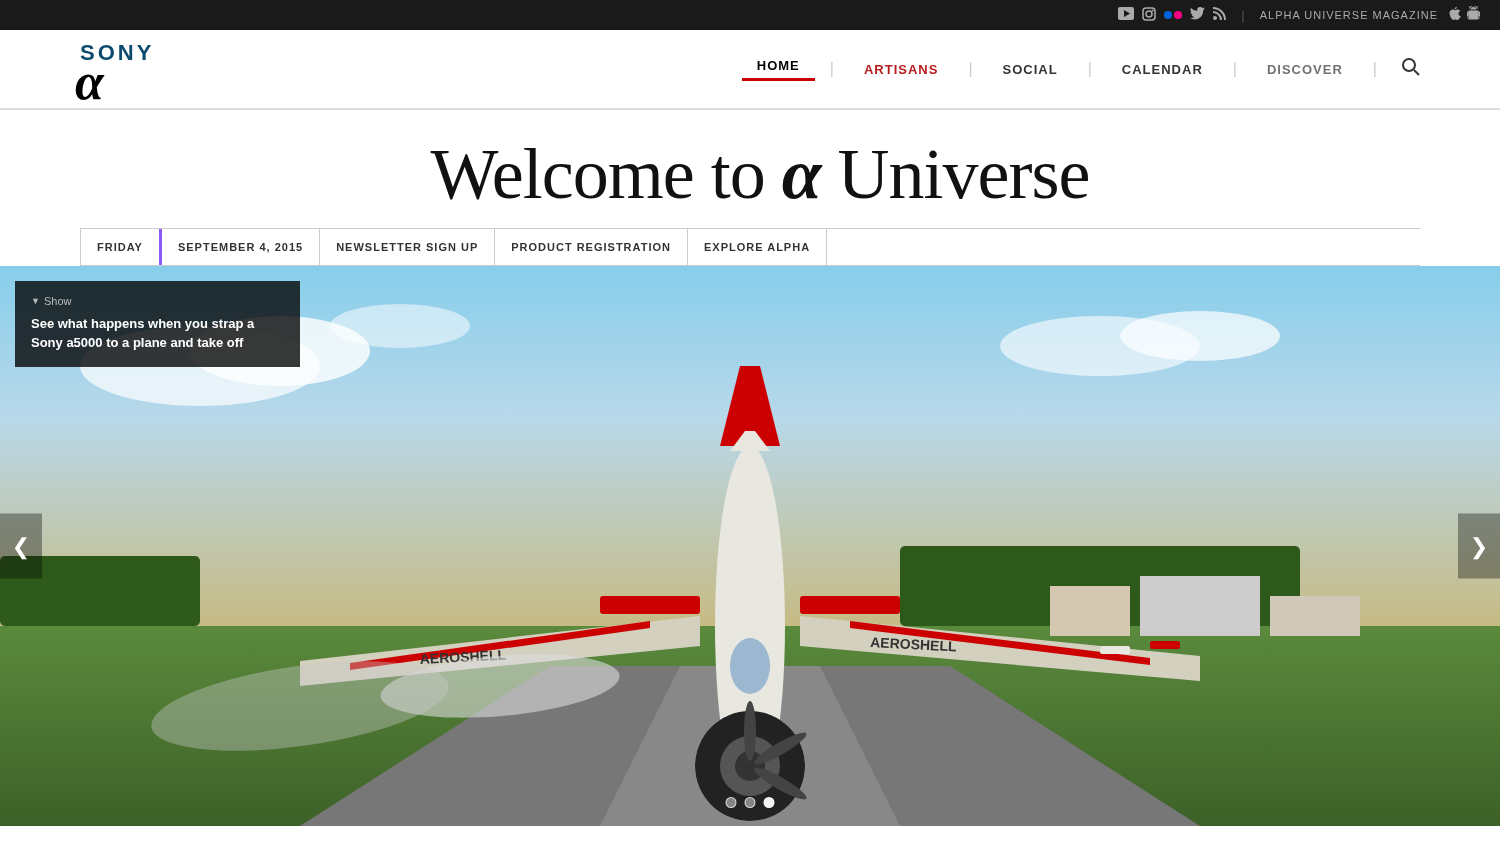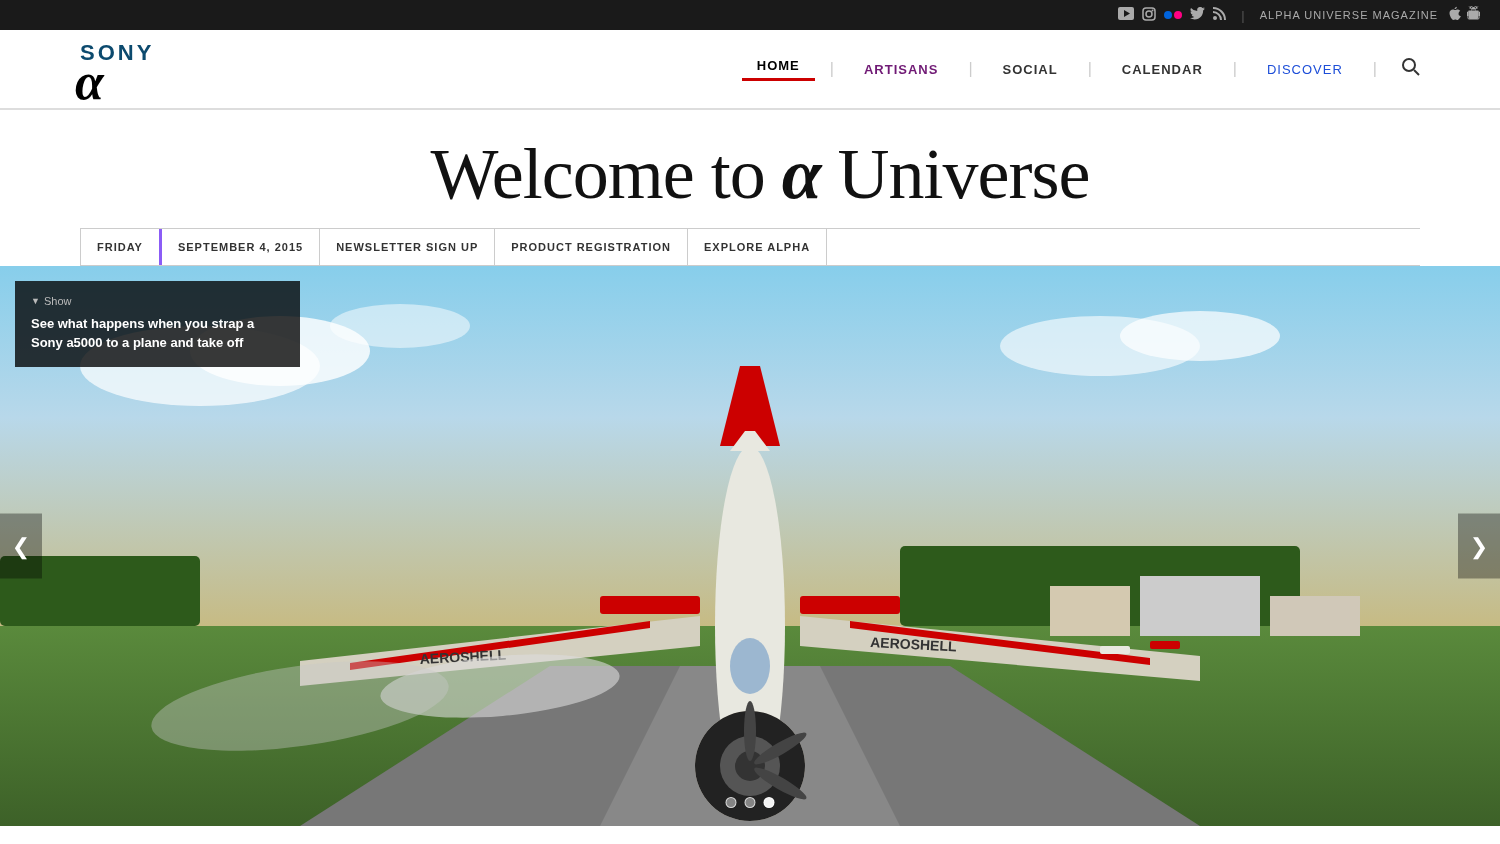--- a/index.html
+++ b/index.html
@@ -270,27 +270,27 @@
     <div style="font-size:22px; font-weight:900; letter-spacing:3px; color:#0c4a6e; font-family: Arial, sans-serif;">SONY</div>
   </div>
 
   <div style="position:absolute; bottom:0; left:75px; display:flex; align-items:flex-end; height:80px;">
     <span style="font-size:52px; font-weight:900; font-style:italic; color:#000; font-family: Georgia, serif; line-height:1;">α</span>
   </div>
 
   <div id="nav" style="margin-left:auto; display:flex; align-items:center;">
     <span class="nav-item active" style="color:#000; font-size:13px; font-weight:bold; letter-spacing:1px; text-transform:uppercase; padding:0 15px; border-bottom:3px solid #cc0000; padding-bottom:5px;">HOME</span>
     <span class="nav-separator" style="color:#ccc;">|</span>
-    <span class="nav-item" style="color:#701a75; font-size:13px; font-weight:bold; letter-spacing:1px; text-transform:uppercase; padding:0 15px; cursor:pointer;">ARTISANS</span>
+    <span class="nav-item" style="color:#b91c1c; font-size:13px; font-weight:bold; letter-spacing:1px; text-transform:uppercase; padding:0 15px; cursor:pointer;">ARTISANS</span>
     <span class="nav-separator" style="color:#ccc;">|</span>
     <span class="nav-item" style="color:#333; font-size:13px; font-weight:bold; letter-spacing:1px; text-transform:uppercase; padding:0 15px; cursor:pointer;">SOCIAL</span>
     <span class="nav-separator" style="color:#ccc;">|</span>
     <span class="nav-item" style="color:#333; font-size:13px; font-weight:bold; letter-spacing:1px; text-transform:uppercase; padding:0 15px; cursor:pointer;">CALENDAR</span>
     <span class="nav-separator" style="color:#ccc;">|</span>
-    <span class="nav-item" style="color:#1d4ed8; font-size:13px; font-weight:normal; letter-spacing:1px; text-transform:uppercase; padding:0 15px; cursor:pointer;">DISCOVER</span>
+    <span class="nav-item" style="color:#737373; font-size:13px; font-weight:bold; letter-spacing:1px; text-transform:uppercase; padding:0 15px; cursor:pointer;">DISCOVER</span>
     <span class="nav-separator" style="color:#ccc;">|</span>
     <span style="font-size:18px; color:#333; cursor:pointer; padding-left:10px;">
       <svg width="18" height="18" viewBox="0 0 18 18" fill="none" stroke="#333" stroke-width="2">
           <circle cx="7" cy="7" r="6"></circle>
           <line x1="12" y1="12" x2="17" y2="17"></line>
         </svg>
     </span>
   </div>
 </div>
 

